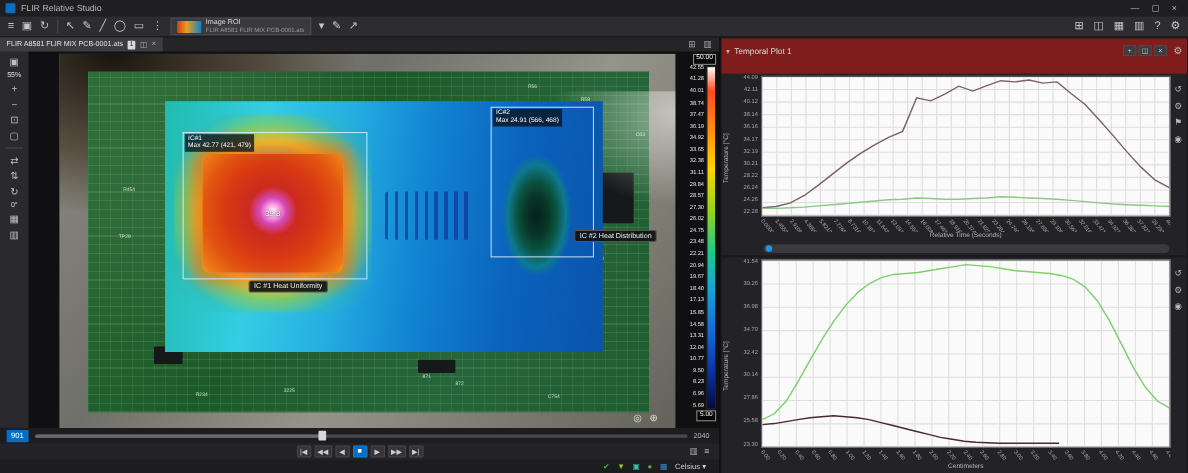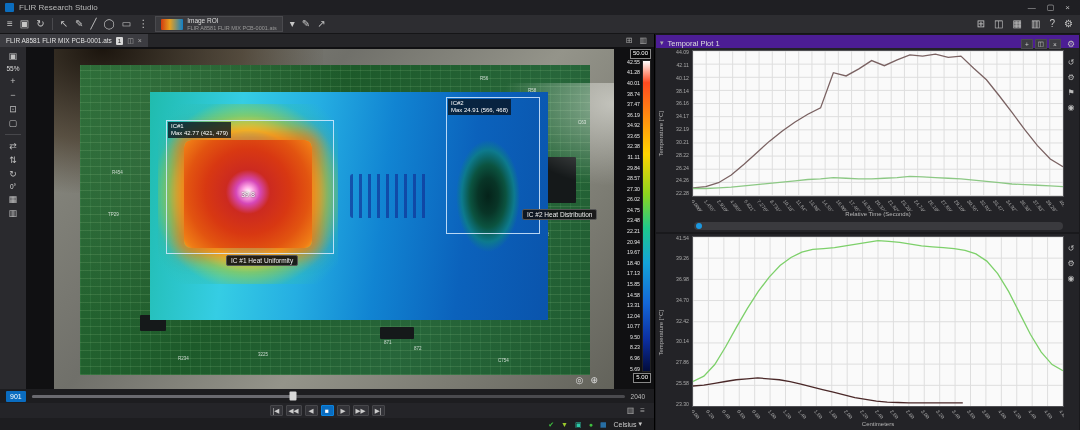--- a/index.html
+++ b/index.html
@@ -87,21 +87,21 @@
   .pb-btn{min-width:13px;height:11px;display:flex;align-items:center;justify-content:center;font-size:6.5px;color:#ccc;background:#333338;border:1px solid #47474b;border-radius:1px;padding:0 2px}
   .pb-btn.active{background:#0a6cc0;color:#fff;border-color:#0a84e0}
   .pb-right{position:absolute;right:9px;display:flex;gap:6px;font-size:8px;color:#aaa}
   .statusbar{height:12px;background:#1d1d20;display:flex;align-items:center;justify-content:flex-end;gap:7px;padding:0 12px;font-size:7px;flex:0 0 auto}
   .st-icon{font-size:7px;line-height:1}
   .units{display:flex;gap:2px;align-items:center;color:#ccc}
 
   
   .right-pane{flex:1;display:flex;flex-direction:column;background:#19191c;min-width:0}
   .plot-card{flex:1;display:flex;flex-direction:column;margin:1px 1px 0 1px;background:#232327;min-height:0}
-  .plot-header{height:13px;display:flex;align-items:flex-start;gap:4px;padding:4px 4px;background:#4c1d95;font-size:7.5px;color:#ddd;flex:0 0 auto}
+  .plot-header{height:13px;display:flex;align-items:flex-end;gap:4px;padding:16px 4px;background:#7f1d1d;font-size:7.5px;color:#ddd;flex:0 0 auto}
   .ph-caret{font-size:7px;color:#aaa}
   .ph-buttons{margin-left:auto;display:flex;gap:2px;align-items:center}
   .ph-btn{width:12px;height:10px;display:flex;align-items:center;justify-content:center;background:#3c3c41;border:1px solid #4a4a4e;font-size:6.5px;color:#ccc}
   .ph-gear{font-size:9px;color:#bbb;margin-left:4px}
   .plot-body{flex:1;display:flex;min-height:0;padding:2px 1px 1px 2px}
   .ylabel{writing-mode:vertical-rl;transform:rotate(180deg);font-size:6px;color:#b5b5b5;text-align:center;flex:0 0 10px}
   .ycol{flex:0 0 24px;display:flex;flex-direction:column}
   .yticks{flex:1;display:flex;flex-direction:column;justify-content:space-between;align-items:flex-end;font-size:5.2px;color:#a8a8a8;padding-right:3px;line-height:1}
   .ycol-spacer{flex:0 0 22px}
   .plot-main{flex:1;display:flex;flex-direction:column;min-width:0}
@@ -114,21 +114,21 @@
   .hscroll{height:8px;margin:2px 16px 2px 38px;background:#3a3a3e;border-radius:4px;position:relative;flex:0 0 auto}
   .hscroll-handle{position:absolute;left:2px;top:1px;width:6px;height:6px;border-radius:50%;background:#1b98e0}
 </style>
 </head>
 <body>
 
 <div class="app">
 
   <div class="titlebar">
     <div class="logo"></div>
-    <span class="title">FLIR Research Studio</span>
+    <span class="title">FLIR Relative Studio</span>
     <div class="win-controls">
       <span>—</span>
       <span>▢</span>
       <span>×</span>
     </div>
   </div>
 
   <div class="toolbar">
     <span class="tb-icon">≡</span>
     <span class="tb-icon">▣</span>

